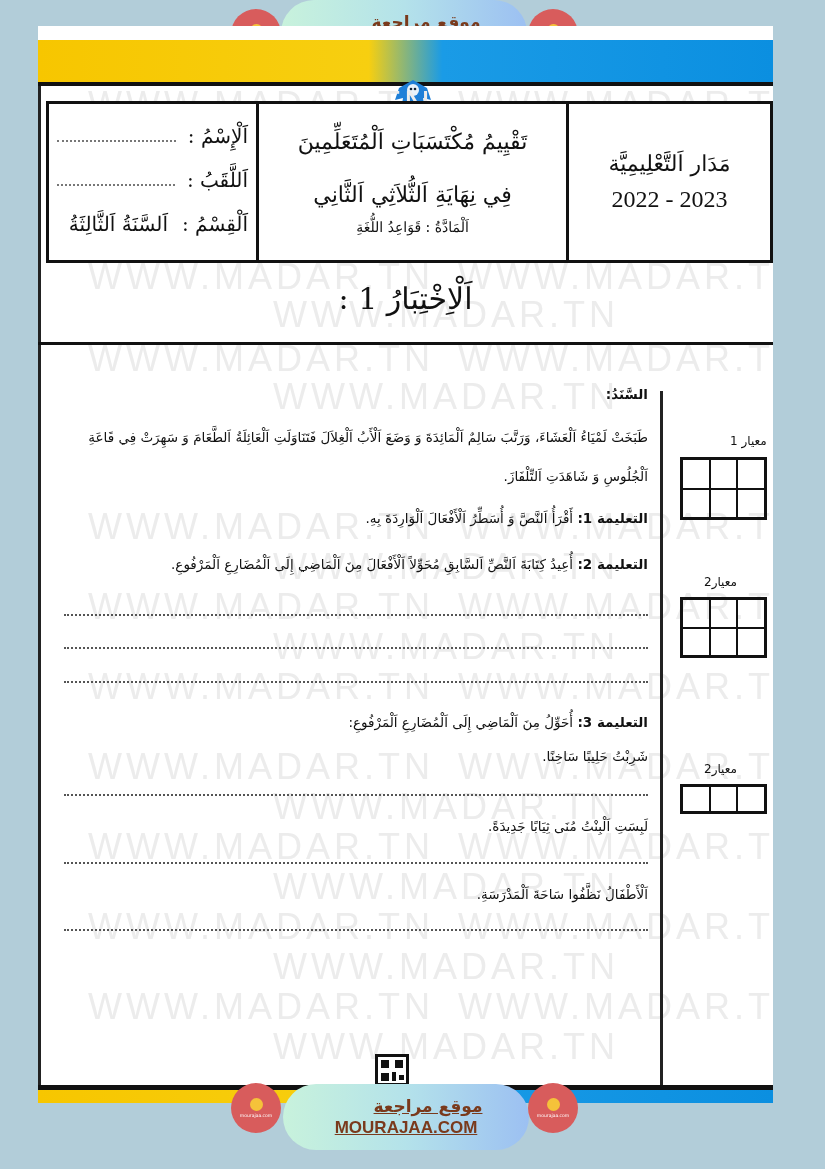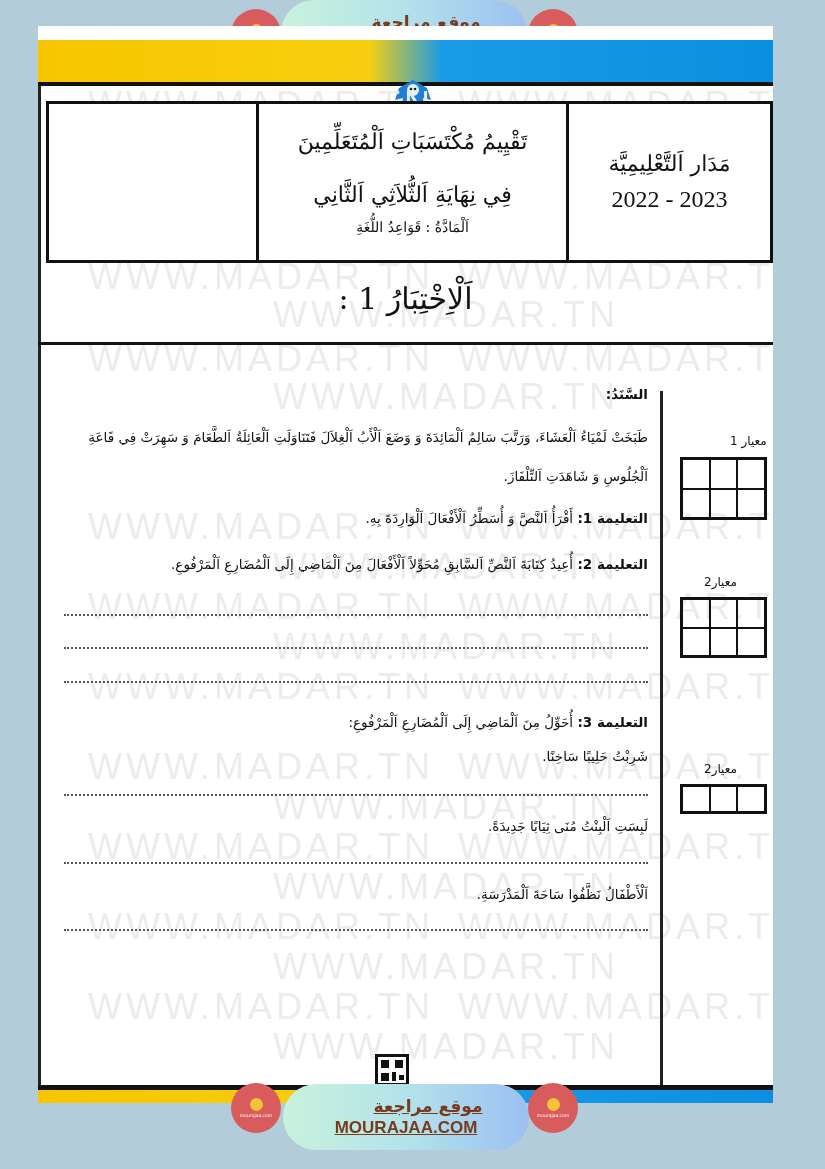--- a/index.html
+++ b/index.html
@@ -105,20 +105,34 @@
   <div class="header-table">
     <div class="hcell right">
       <div class="serif t-year-label">مَدَار اَلتَّعْلِيمِيَّة</div>
       <div class="serif t-year">2023 - 2022</div>
     </div>
     <div class="hcell mid">
       <div class="serif t-title1">تَقْيِيمُ مُكْتَسَبَاتِ اَلْمُتَعَلِّمِينَ</div>
       <div class="serif t-title2">فِي نِهَايَةِ اَلثُّلاَثِي اَلثَّانِي</div>
       <div class="serif t-subject">اَلْمَادَّةُ : قَوَاعِدُ اللُّغَةِ</div>
     </div>
+    <div class="hcell left">
+      <div class="field serif">
+        <span class="lbl">اَلْإِسْمُ :</span>
+        <span class="dots"></span>
+      </div>
+      <div class="field serif">
+        <span class="lbl">اَللَّقَبُ :</span>
+        <span class="dots"></span>
+      </div>
+      <div class="field serif">
+        <span class="lbl">اَلْقِسْمُ :</span>
+        <span class="val">اَلسَّنَةُ اَلثَّالِثَةُ</span>
+      </div>
+    </div>
   </div>
 
   <div class="test-title serif">اَلْاِخْتِبَارُ 1 :</div>
   <div class="sep"></div>
   <div class="side-line"></div>
 
   <div class="content bold" style="top:360px;">السَّنَدُ:</div>
   <div class="content" style="top:403px;">طَبَخَتْ لَمْيَاءُ اَلْعَشَاءَ، وَرَتَّبَ سَالِمٌ اَلْمَائِدَةَ وَ وَضَعَ اَلْأَبُ اَلْغِلاَلَ فَتَنَاوَلَتِ اَلْعَائِلَةُ اَلطَّعَامَ وَ سَهِرَتْ فِي قَاعَةِ</div>
   <div class="content" style="top:442px;">اَلْجُلُوسِ وَ شَاهَدَتِ اَلتِّلْفَازَ.</div>
 

